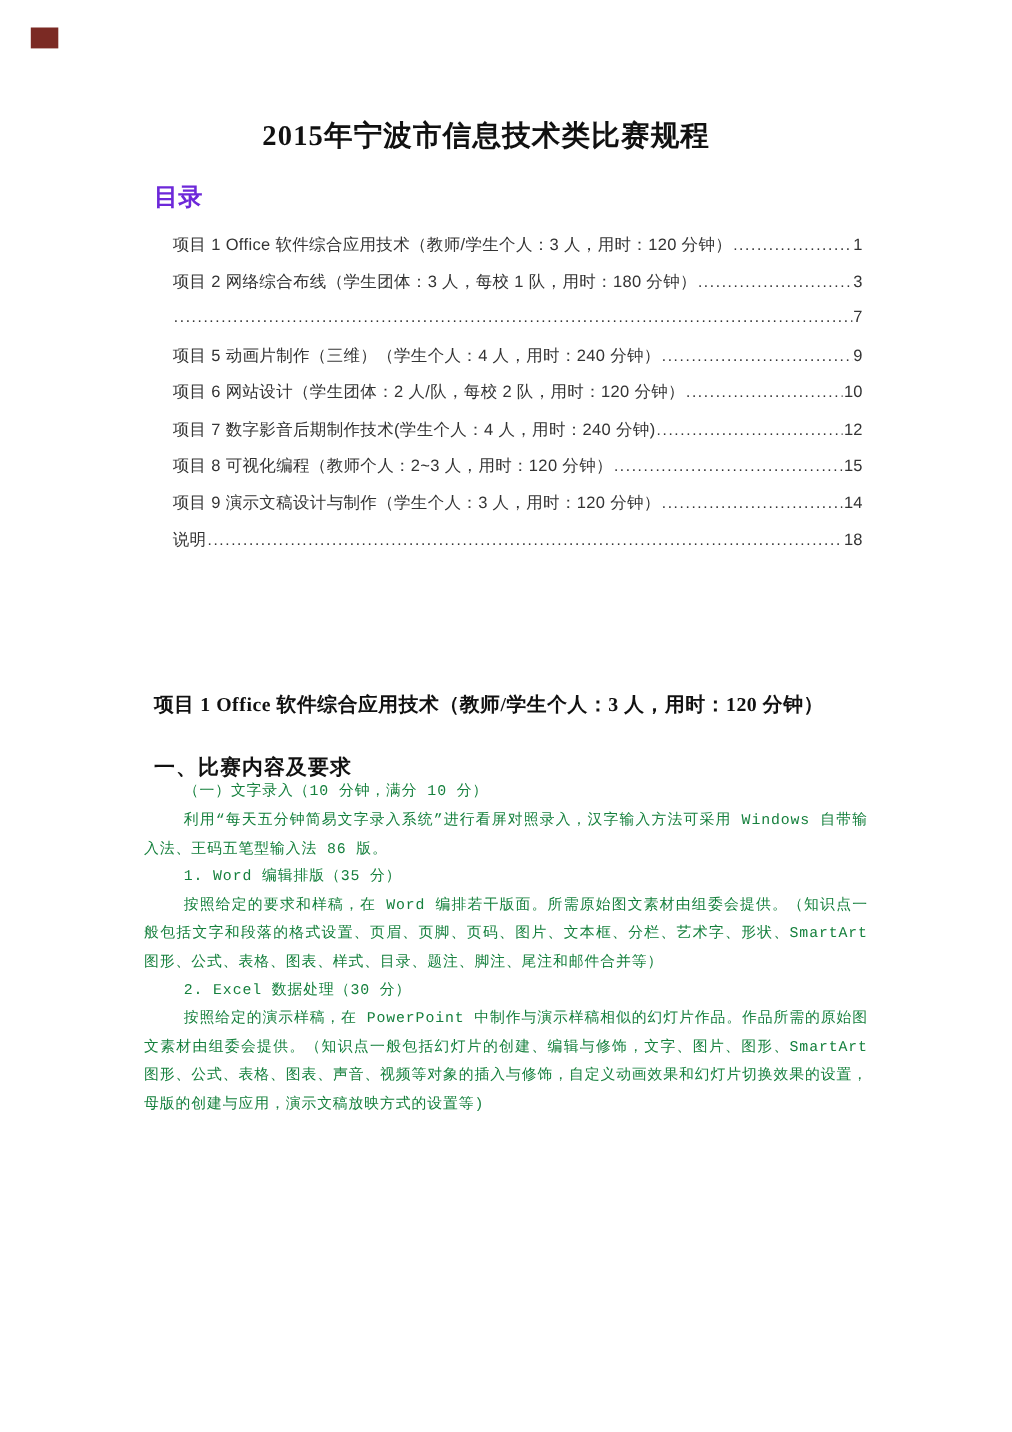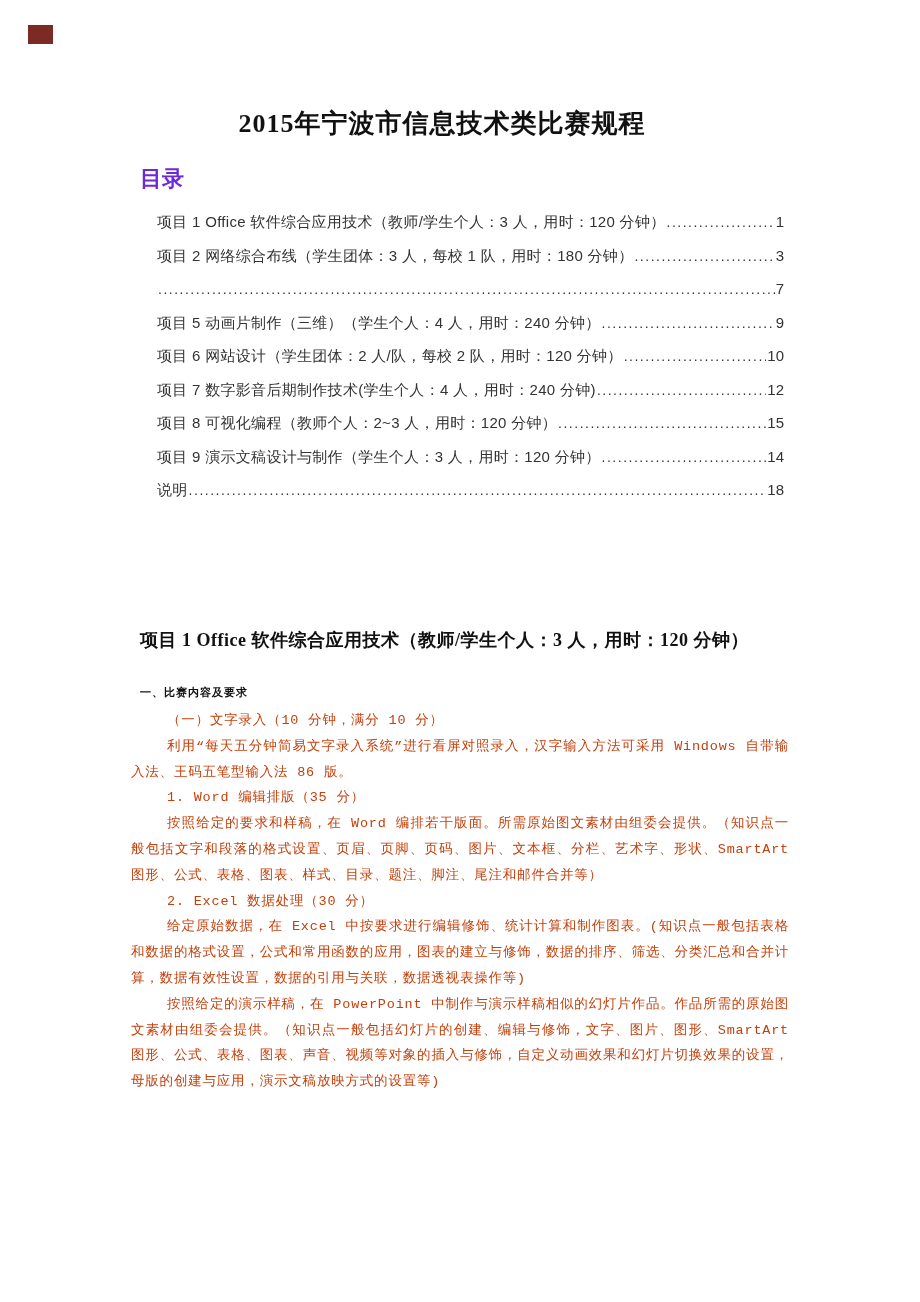--- a/index.html
+++ b/index.html
@@ -48,29 +48,29 @@
   }
   .toc-page{white-space:nowrap;}
   .section-heading{
     position:absolute;left:140px;top:628px;width:700px;
     font-size:18px;font-weight:bold;color:#111;
     letter-spacing:0.5px;
     font-family:"Liberation Serif","DejaVu Serif",serif;
   }
   .section-subheading{
     position:absolute;left:140px;top:685px;
-    font-size:11px;font-weight:bold;color:#111;
+    font-size:19px;font-weight:bold;color:#111;
     letter-spacing:1px;
     font-family:"Liberation Sans","DejaVu Sans",sans-serif;
   }
   .body-text{
     position:absolute;left:131px;top:708px;width:658px;
     font-family:"Liberation Mono","DejaVu Sans Mono",monospace;
     font-size:13.5px;line-height:25.8px;
-    color:#c2410c;
+    color:#15803d;
     text-align:justify;
     letter-spacing:0.8px;
   }
   .body-text p{margin:0;text-indent:36px;}
 </style>
 </head>
 <body>
 
 <div class="page">
 
@@ -130,17 +130,16 @@
   <div class="section-heading">项目 1 Office 软件综合应用技术（教师/学生个人：3 人，用时：120 分钟）</div>
 
   <div class="section-subheading">一、比赛内容及要求</div>
 
   <div class="body-text">
     <p>（一）文字录入（10 分钟，满分 10 分）</p>
     <p>利用“每天五分钟简易文字录入系统”进行看屏对照录入，汉字输入方法可采用 Windows 自带输入法、王码五笔型输入法 86 版。</p>
     <p>1.  Word 编辑排版（35 分）</p>
     <p>按照给定的要求和样稿，在 Word 编排若干版面。所需原始图文素材由组委会提供。（知识点一般包括文字和段落的格式设置、页眉、页脚、页码、图片、文本框、分栏、艺术字、形状、SmartArt 图形、公式、表格、图表、样式、目录、题注、脚注、尾注和邮件合并等）</p>
     <p>2.  Excel 数据处理（30 分）</p>
-    <p>给定原始数据，在 Excel 中按要求进行编辑修饰、统计计算和制作图表。(知识点一般包括表格和数据的格式设置，公式和常用函数的应用，图表的建立与修饰，数据的排序、筛选、分类汇总和合并计算，数据有效性设置，数据的引用与关联，数据透视表操作等)</p>
     <p>按照给定的演示样稿，在 PowerPoint 中制作与演示样稿相似的幻灯片作品。作品所需的原始图文素材由组委会提供。（知识点一般包括幻灯片的创建、编辑与修饰，文字、图片、图形、SmartArt 图形、公式、表格、图表、声音、视频等对象的插入与修饰，自定义动画效果和幻灯片切换效果的设置，母版的创建与应用，演示文稿放映方式的设置等)</p>
   </div>
 
 </div>
 
 </body></html>

